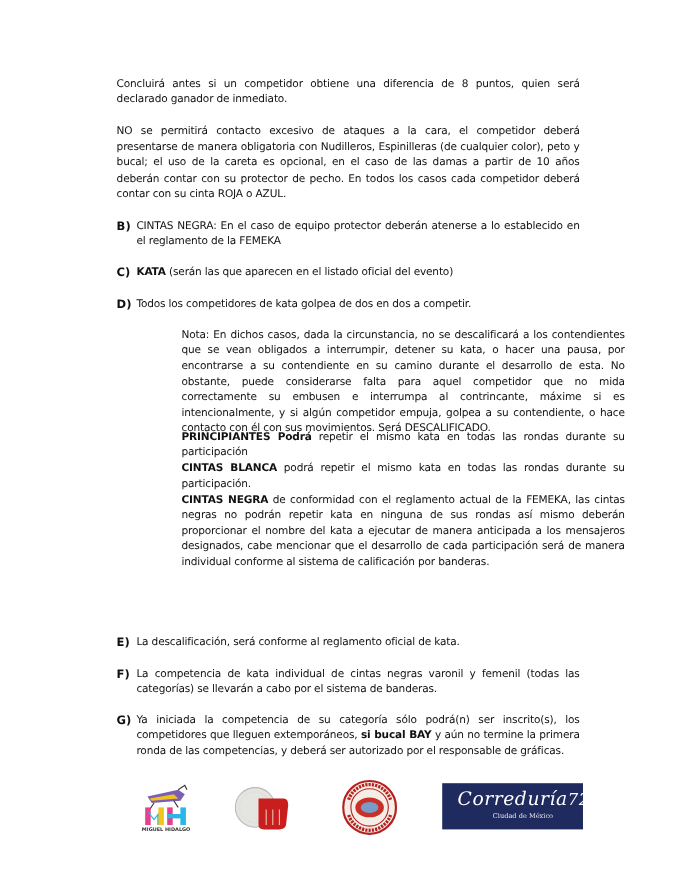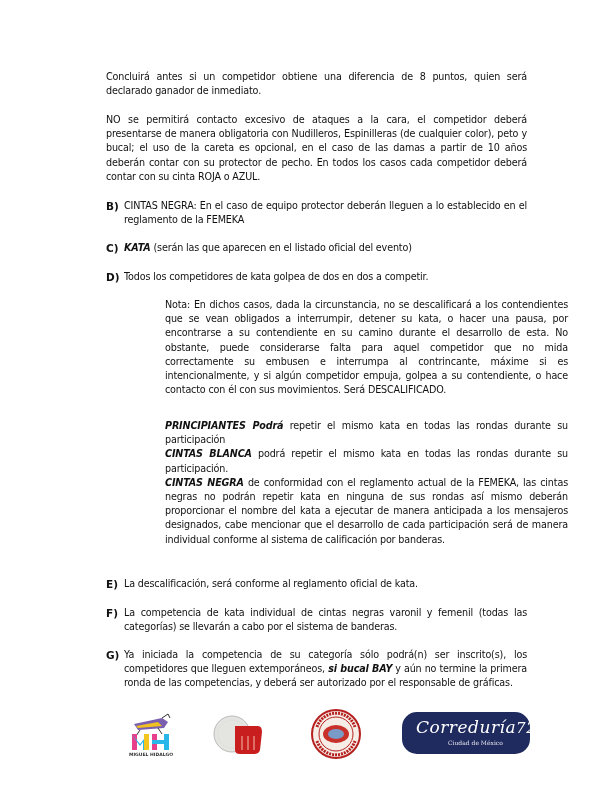--- a/index.html
+++ b/index.html
@@ -7,50 +7,50 @@
          font-family: "DejaVu Sans", sans-serif; color: #111; }
   .page { position: absolute; left: 0; top: 0; width: 536px; height: 792px; }
   .p { position: absolute; left: 106px; width: 421px; font-size: 9.6px; line-height: 14.2px;
        text-align: justify; letter-spacing: -0.15px; }
   .item { position: absolute; left: 106px; width: 421px; font-size: 9.6px; line-height: 14.2px; }
   .item .lbl { position: absolute; left: 0; top: 0; font-weight: bold; font-size: 10.5px; }
   .item .txt { margin-left: 18px; text-align: justify; letter-spacing: -0.15px; display: block; }
   .sub { position: absolute; left: 124px; width: 403px; font-size: 9.6px; line-height: 14.2px;
          text-align: justify; letter-spacing: -0.15px; margin-left: 41px; }
   .sub p { margin: 0; }
-  b { font-weight: bold; font-style: italic; }
-  .logo { position: absolute; border-radius: 15px; }
+  b { font-weight: bold; }
+  .logo { position: absolute; }
 </style>
 </head>
 <body>
 
 <div class="page">
 
   <div class="p" style="top:70px;">Concluirá antes si un competidor obtiene una diferencia de 8 puntos, quien será declarado ganador de inmediato.</div>
 
   <div class="p" style="top:113px;">NO se permitirá contacto excesivo de ataques a la cara, el competidor deberá presentarse de manera obligatoria con Nudilleros, Espinilleras (de cualquier color), peto y bucal; el uso de la careta es opcional, en el caso de las damas a partir de 10 años deberán contar con su protector de pecho. En todos los casos cada competidor deberá contar con su cinta ROJA o AZUL.</div>
 
   <div class="item" style="top:199px;">
     <span class="lbl">B)</span>
-    <span class="txt">CINTAS NEGRA: En el caso de equipo protector deberán lleguen a lo establecido en el reglamento de la FEMEKA</span>
+    <span class="txt">CINTAS NEGRA: En el caso de equipo protector deberán atenerse a lo establecido en el reglamento de la FEMEKA</span>
   </div>
 
   <div class="item" style="top:241px;">
     <span class="lbl">C)</span>
     <span class="txt"><b>KATA</b><span> (serán las que aparecen en el listado oficial del evento)</span></span>
   </div>
 
   <div class="item" style="top:270px;">
     <span class="lbl">D)</span>
     <span class="txt">Todos los competidores de kata golpea de dos en dos a competir.</span>
   </div>
 
   <div class="sub" style="top:298px;">Nota: En dichos casos, dada la circunstancia, no se descalificará a los contendientes que se vean obligados a interrumpir, detener su kata, o hacer una pausa, por encontrarse a su contendiente en su camino durante el desarrollo de esta.  No obstante, puede considerarse falta para aquel competidor que no mida correctamente su embusen e interrumpa al contrincante, máxime si es intencionalmente, y si algún competidor empuja, golpea a su contendiente, o hace contacto con él con sus movimientos. Será DESCALIFICADO.</div>
 
-  <div class="sub" style="top:419px;">
+  <div class="sub" style="top:391px;">
     <p><b>PRINCIPIANTES Podrá</b><span> repetir el mismo kata en todas las rondas durante su participación</span></p>
     <p><b>CINTAS BLANCA</b><span> podrá repetir el mismo kata en todas las rondas durante su participación.</span></p>
     <p><b>CINTAS NEGRA</b><span> de conformidad con el reglamento actual de la FEMEKA, las cintas negras no podrán repetir kata en ninguna de sus rondas así mismo deberán proporcionar el nombre del kata a ejecutar de manera anticipada a los mensajeros designados, cabe mencionar que el desarrollo de cada participación será de manera individual conforme al sistema de calificación por banderas.</span></p>
   </div>
 
   <div class="item" style="top:577px;">
     <span class="lbl">E)</span>
     <span class="txt">La descalificación, será conforme al reglamento oficial de kata.</span>
   </div>
 

